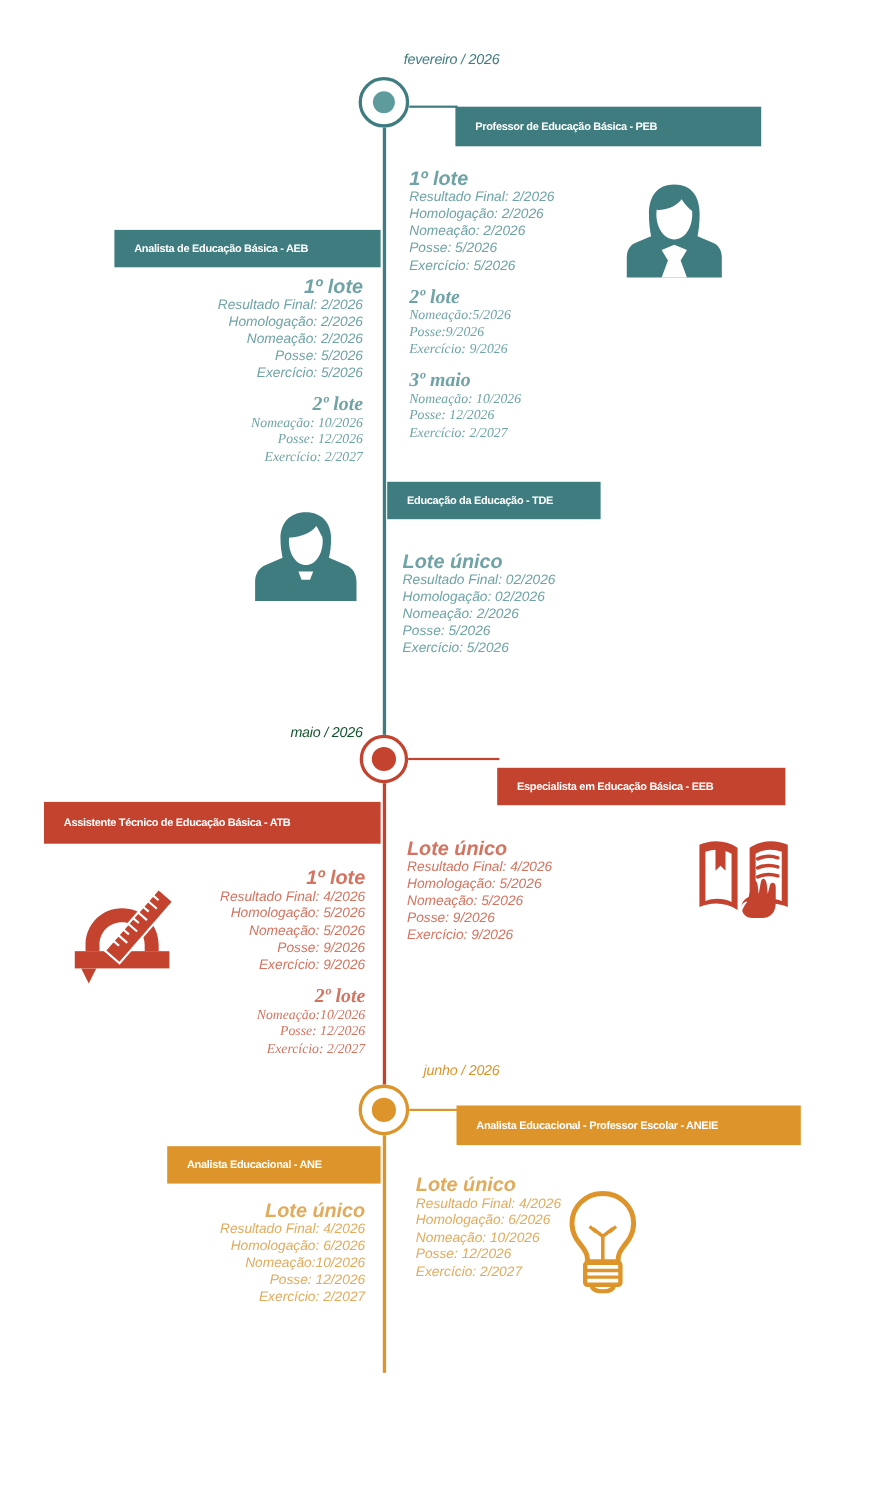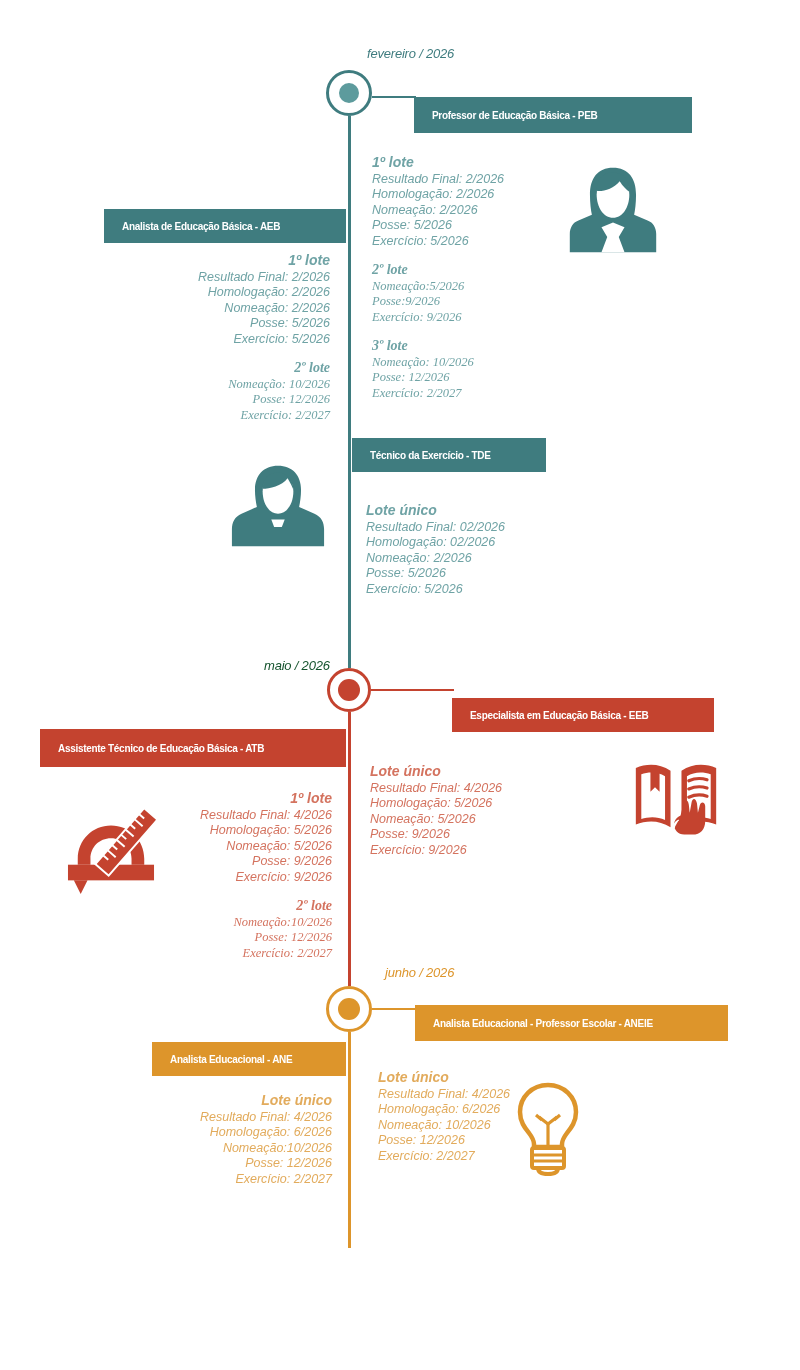--- a/index.html
+++ b/index.html
@@ -56,21 +56,21 @@
     position: absolute;
     font-family: "Liberation Sans", sans-serif;
     font-style: italic;
     font-size: 12.5px;
     line-height: 15.5px;
     white-space: nowrap;
   }
   .detail.align-right { text-align: right; }
   .lote-head {
     font-weight: bold;
-    font-size: 14px;
+    font-size: 18px;
     font-style: italic;
     display: block;
     margin-bottom: 1px;
   }
   .lote-line { display: block; }
   .lote-group + .lote-group { margin-top: 13px; font-family: Liberation Serif, serif; }
 
   
   .icon { position: absolute; }
 </style>
@@ -103,21 +103,21 @@
       <span class="lote-line">Posse: 5/2026</span>
       <span class="lote-line">Exercício: 5/2026</span>
     </div>
     <div class="lote-group">
       <span class="lote-head">2º lote</span>
       <span class="lote-line">Nomeação:5/2026</span>
       <span class="lote-line">Posse:9/2026</span>
       <span class="lote-line">Exercício: 9/2026</span>
     </div>
     <div class="lote-group">
-      <span class="lote-head">3º lote</span>
+      <span class="lote-head">3º maio</span>
       <span class="lote-line">Nomeação: 10/2026</span>
       <span class="lote-line">Posse: 12/2026</span>
       <span class="lote-line">Exercício: 2/2027</span>
     </div>
   </div>
 
   <div class="icon" style="left:565px; top:162px; width:96px; height:96px;">
     <svg viewBox="0 0 100 100" width="96" height="96" aria-hidden="true">
       <path fill="#3f7c7f" d="M50 6c-16 0-24 11-24 28 0 9 1 16 2 21l-14 6c-6 2-9 8-9 14v19h90V75c0-6-3-12-9-14l-14-6c1-5 2-12 2-21C74 17 66 6 50 6z"></path>
       <path fill="#ffffff" d="M50 14c-11 0-17 8-17 20 0 13 7 24 17 24s17-11 17-24c0-12-6-20-17-20z"></path>
@@ -150,21 +150,21 @@
   <div class="icon" style="left:230px; top:458px; width:96px; height:96px;">
     <svg viewBox="0 0 100 100" width="96" height="96" aria-hidden="true">
       <path fill="#3f7c7f" d="M50 8c-15 0-24 10-24 25 0 7 1 13 2 18l-16 7c-7 3-10 9-10 16v18h96V74c0-7-3-13-10-16l-16-7c1-5 2-11 2-18C74 18 65 8 50 8z"></path>
       <path fill="#ffffff" d="M50 17c-10 0-16 7-16 18 0 13 7 23 16 23s16-10 16-23c0-11-6-18-16-18z"></path>
       <path fill="#3f7c7f" d="M34 32c7 0 20-3 26-11 3 5 5 9 6 12 0-11-6-18-16-18-10 0-16 7-16 17z"></path>
       <path fill="#ffffff" d="M43 64h14l-3 8h-8z"></path>
     </svg>
   </div>
 
   <div class="title-bar left-align" style="left:352px; top:438px; width:194px; height:34px; background:#3f7c7f;">
-    <span>Técnico da Exercício - TDE</span>
+    <span>Educação da Educação - TDE</span>
   </div>
 
   <div class="detail" style="left:366px; top:503px; color:#6fa3a5;">
     <div class="lote-group">
       <span class="lote-head">Lote único</span>
       <span class="lote-line">Resultado Final: 02/2026</span>
       <span class="lote-line">Homologação: 02/2026</span>
       <span class="lote-line">Nomeação: 2/2026</span>
       <span class="lote-line">Posse: 5/2026</span>
       <span class="lote-line">Exercício: 5/2026</span>

